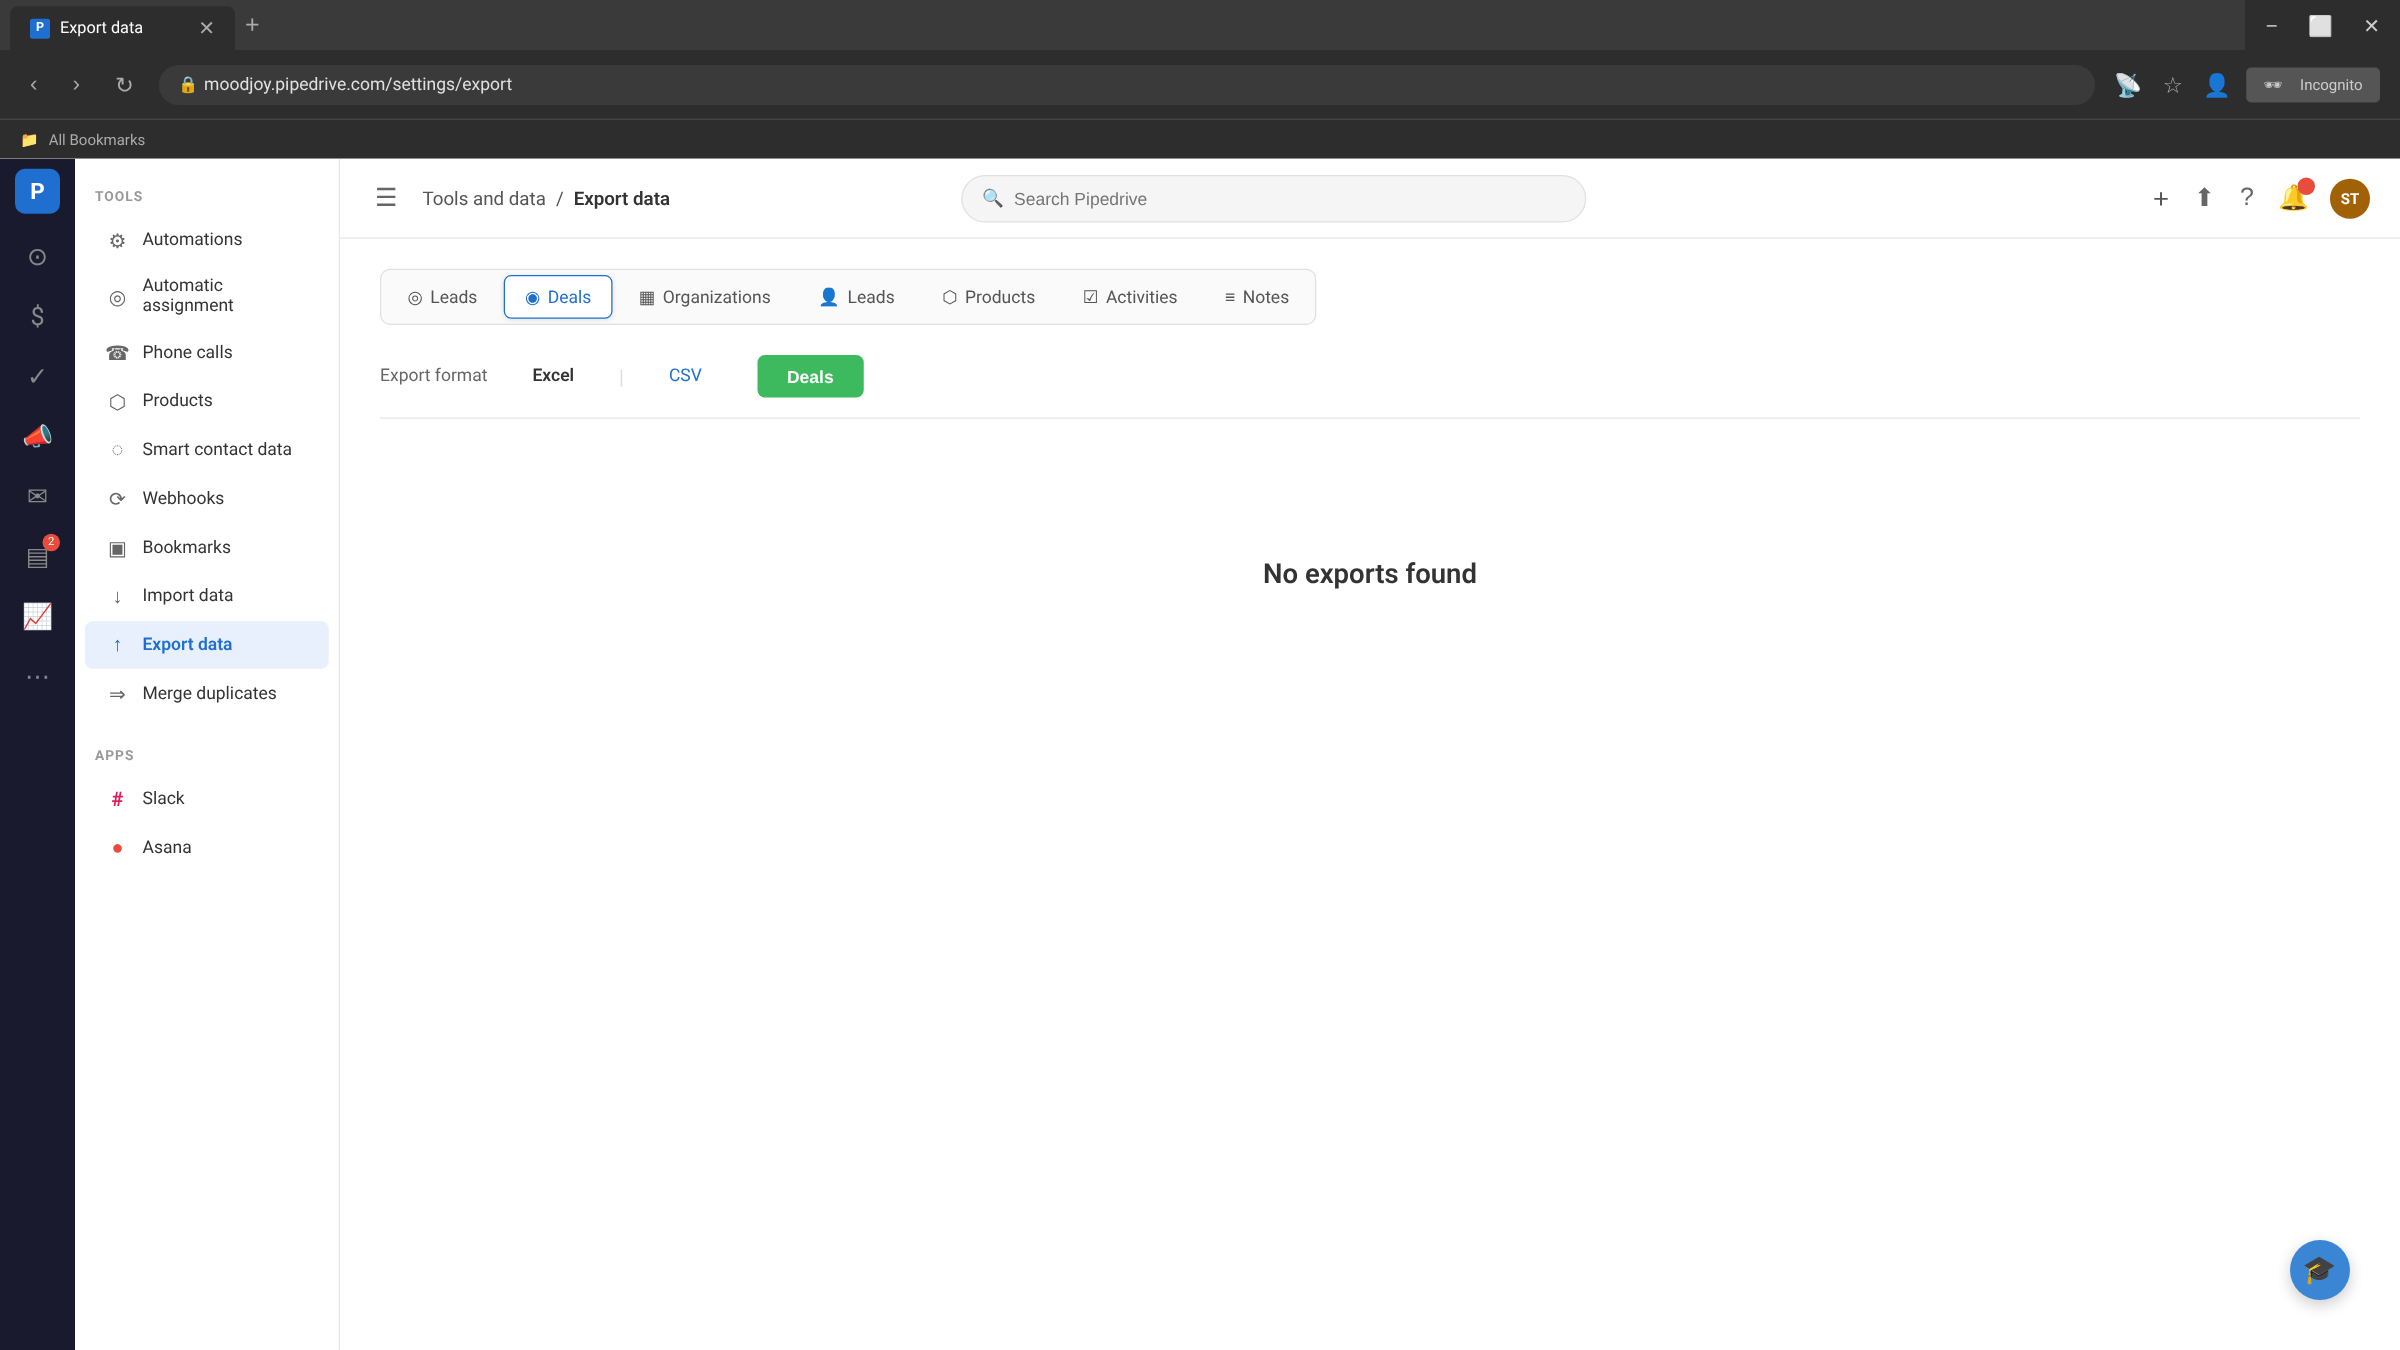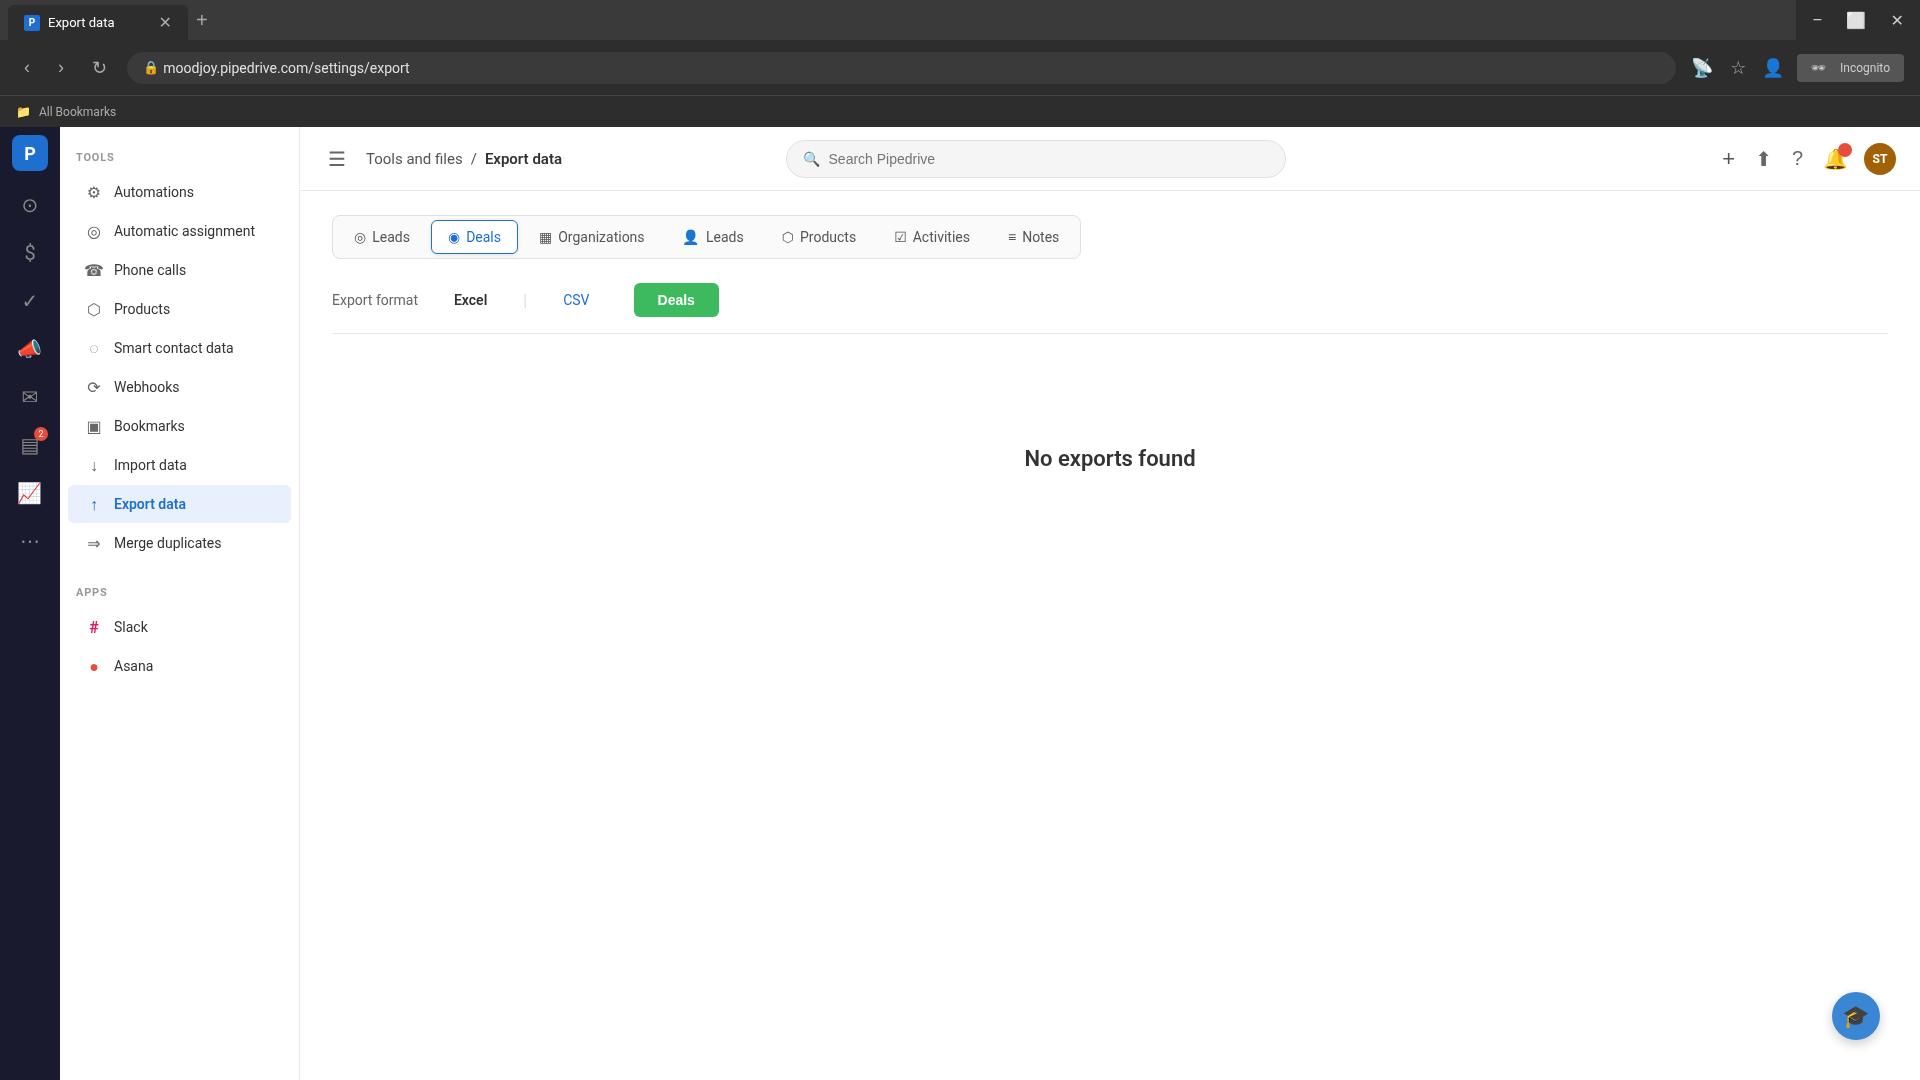--- a/index.html
+++ b/index.html
@@ -25,21 +25,21 @@
     
     .app-wrapper { display: flex; flex: 1; background: #fff; overflow: hidden; }
 
     
     .icon-rail { width: 60px; background: #1a1a2e; display: flex; flex-direction: column; align-items: center; padding: 8px 0; gap: 4px; }
     .rail-item { width: 44px; height: 44px; display: flex; align-items: center; justify-content: center; border-radius: 8px; cursor: pointer; color: #888; font-size: 20px; position: relative; }
     .rail-item .badge { position: absolute; top: 4px; right: 4px; background: #e74c3c; color: #fff; font-size: 9px; border-radius: 50%; width: 14px; height: 14px; display: flex; align-items: center; justify-content: center; }
     .pipedrive-logo { width: 36px; height: 36px; background: #1f6fd0; border-radius: 8px; display: flex; align-items: center; justify-content: center; color: #fff; font-size: 18px; font-weight: bold; margin-bottom: 8px; }
 
     
-    .sidebar { width: 240px; background: #fff; border-right: 1px solid #e8e8e8; padding: 16px 0; overflow-y: auto; }
+    .sidebar { width: 212px; background: #fff; border-right: 1px solid #e8e8e8; padding: 16px 0; overflow-y: auto; }
     .sidebar-section-label { font-size: 11px; font-weight: 700; color: #999; padding: 8px 16px; letter-spacing: 0.8px; text-transform: uppercase; }
     .sidebar-item { display: flex; align-items: center; gap: 10px; padding: 9px 16px; cursor: pointer; color: #333; font-size: 14px; border-radius: 6px; margin: 1px 8px; }
     .sidebar-item.active { background: #e8f0fe; color: #1f6fd0; font-weight: 600; }
     .sidebar-item .icon { width: 20px; height: 20px; display: flex; align-items: center; justify-content: center; color: #666; font-size: 16px; flex-shrink: 0; }
     .sidebar-item.active .icon { color: #1f6fd0; }
 
     
     .main { flex: 1; display: flex; flex-direction: column; background: #fff; overflow: hidden; }
 
     
@@ -196,21 +196,21 @@
       <span class="icon" style="color:#e74c3c;">●</span>
       <span>Asana</span>
     </div>
   </div>
 
   <div class="main">
 
     <div class="top-header">
       <button class="header-btn">☰</button>
       <div class="breadcrumb">
-        <span>Tools and files</span>
+        <span>Tools and data</span>
         <span>/</span>
         <span class="current">Export data</span>
       </div>
       <div class="search-bar">
         <span>🔍</span>
         <input type="text" placeholder="Search Pipedrive" style="">
       </div>
       <div class="header-actions">
         <button class="plus-btn">+</button>
         <button class="header-btn">⬆</button>

